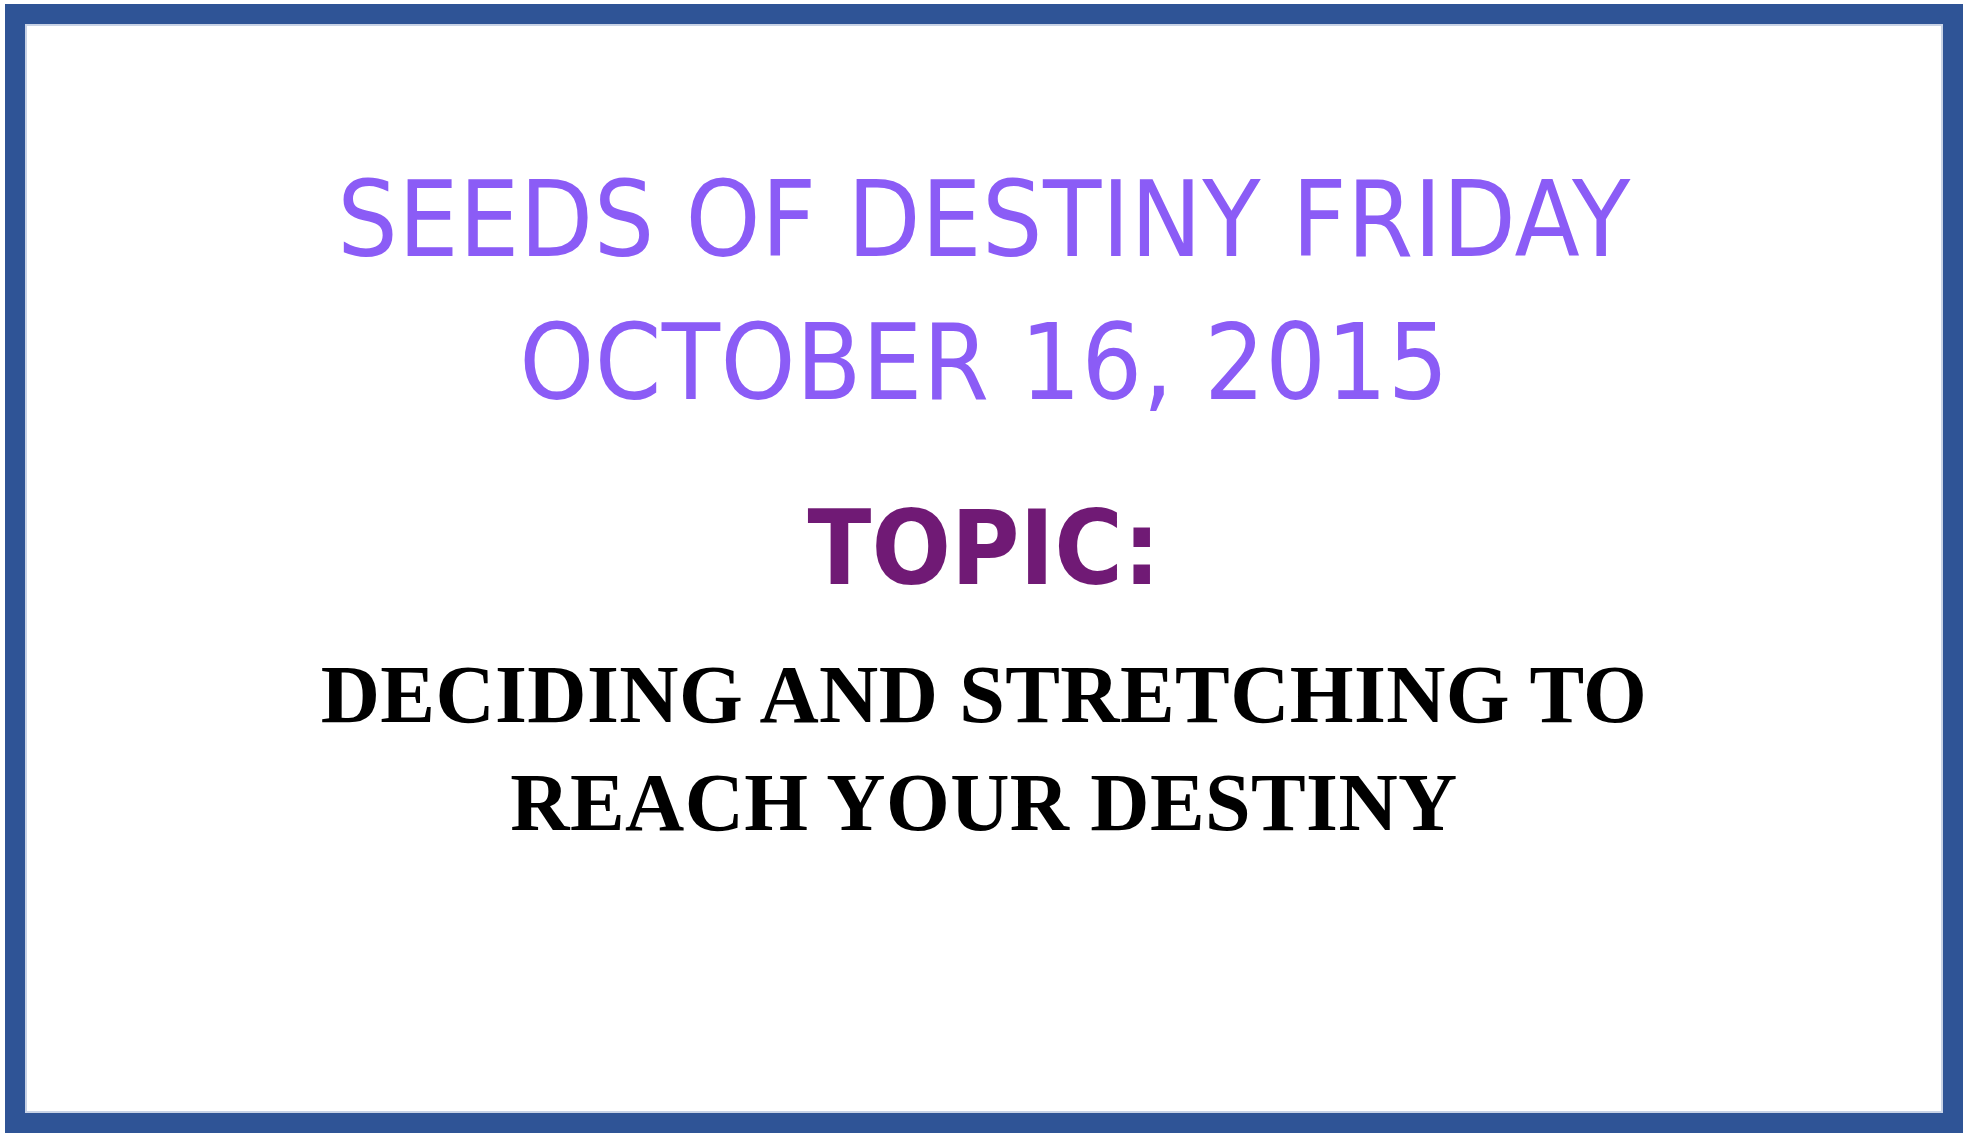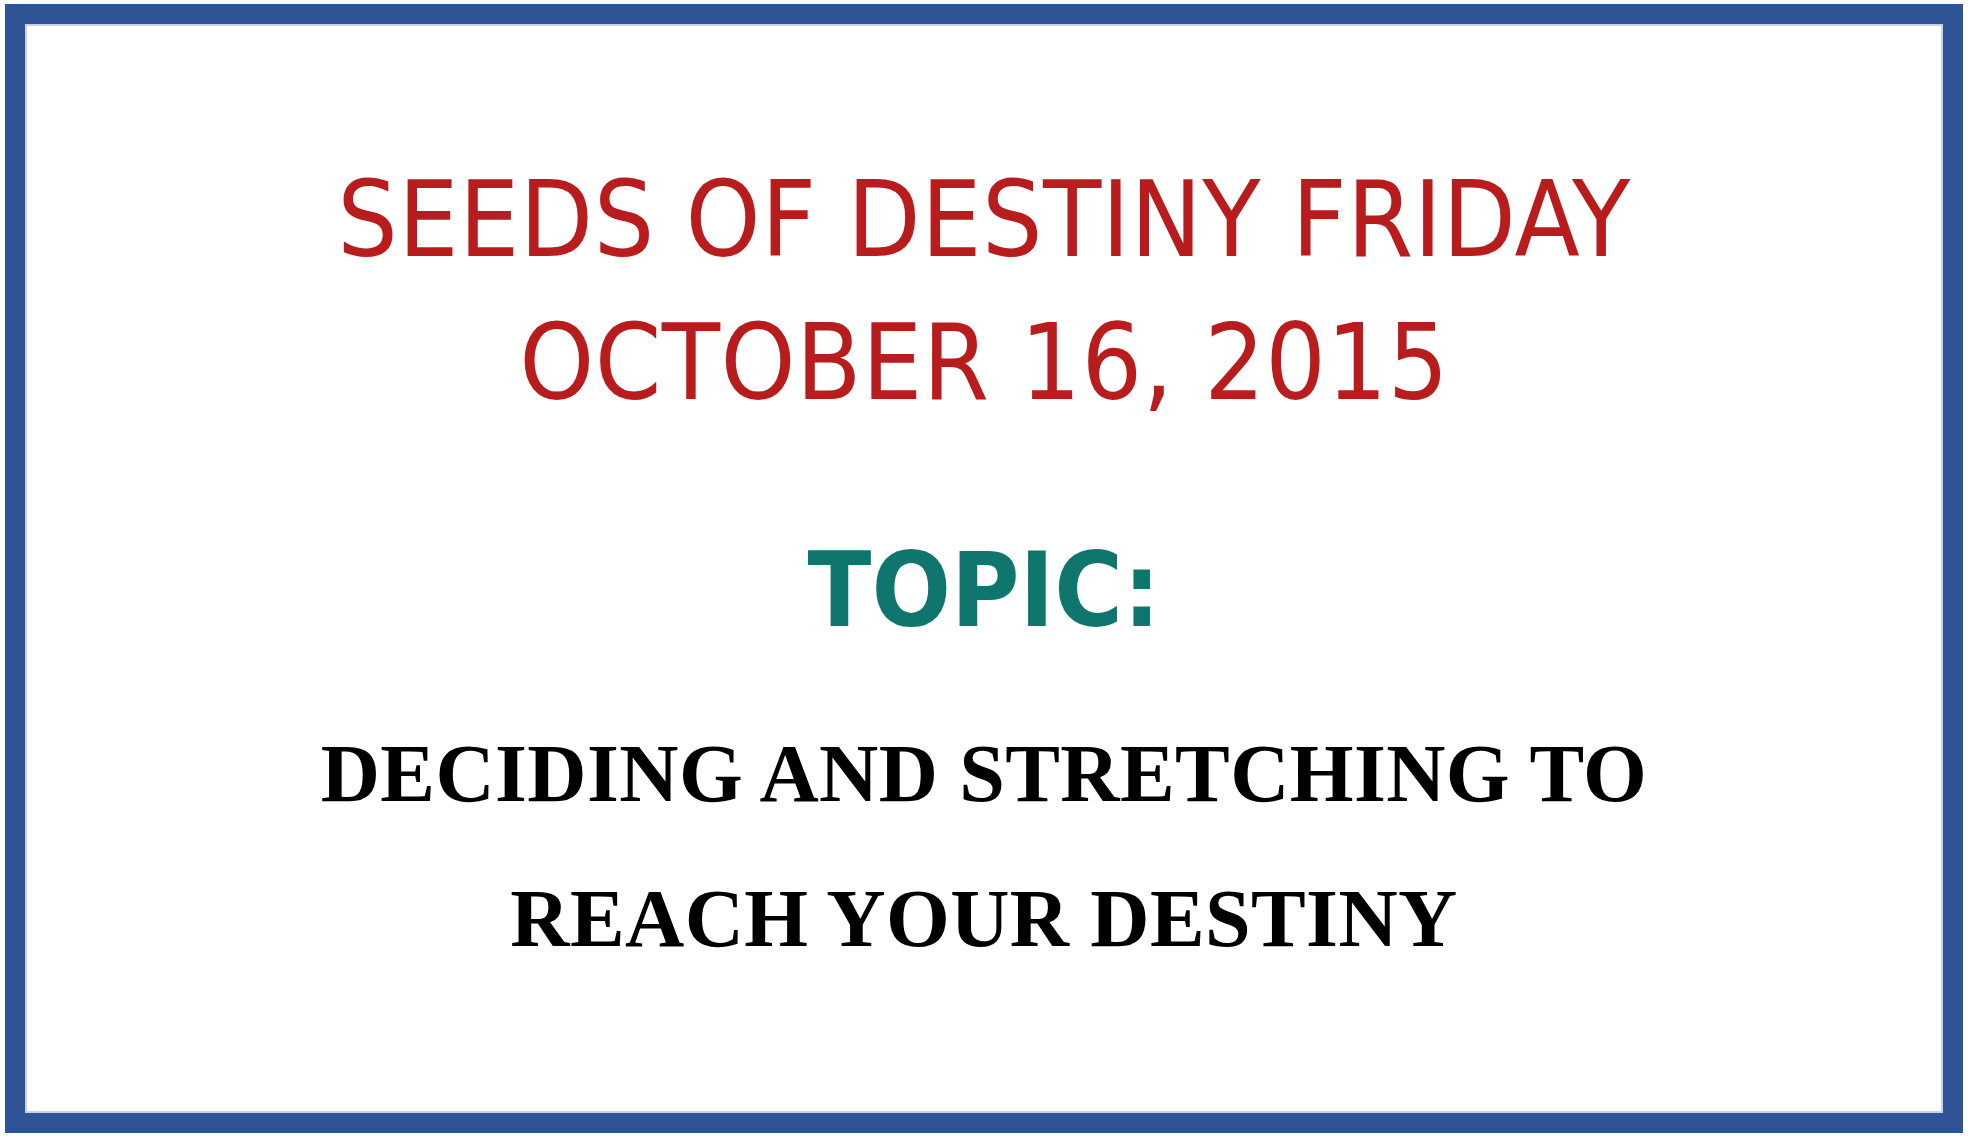--- a/index.html
+++ b/index.html
@@ -61,52 +61,51 @@
     margin-top: 124px;
     width: 100%;
   }
 
   .heading-line {
     font-family: "DejaVu Sans Condensed", "Liberation Sans Narrow", "Liberation Sans", sans-serif;
     font-weight: 400;
     font-size: 106px;
     line-height: 1.35;
     letter-spacing: 0.5px;
-    color: #b91c1c;
+    color: #8b5cf6;
     white-space: nowrap;
     text-align: center;
   }
 
   
   .topic-label {
-    margin-top: 98px;
+    margin-top: 56px;
     font-family: "Liberation Sans Narrow", "DejaVu Sans Condensed", "Liberation Sans", sans-serif;
     font-weight: 700;
     font-size: 104px;
     line-height: 1.12;
     letter-spacing: 0px;
-    color: #0f766e;
+    color: #701a75;
   }
 
   
   .topic-text {
     margin-top: 34px;
     font-family: "Liberation Serif", "DejaVu Serif", serif;
     font-weight: 700;
     font-size: 82px;
     line-height: 1.32;
     letter-spacing: 0.4px;
     color: #000000;
     max-width: 1760px;
   }
 
   .topic-text .tline {
     display: block;
     white-space: nowrap;
-    margin-top: 37px;
   }
 </style>
 </head>
 <body>
 
 <div class="slide">
 
   <div class="frame-outer">
     <div class="frame-inner-line"></div>
 

